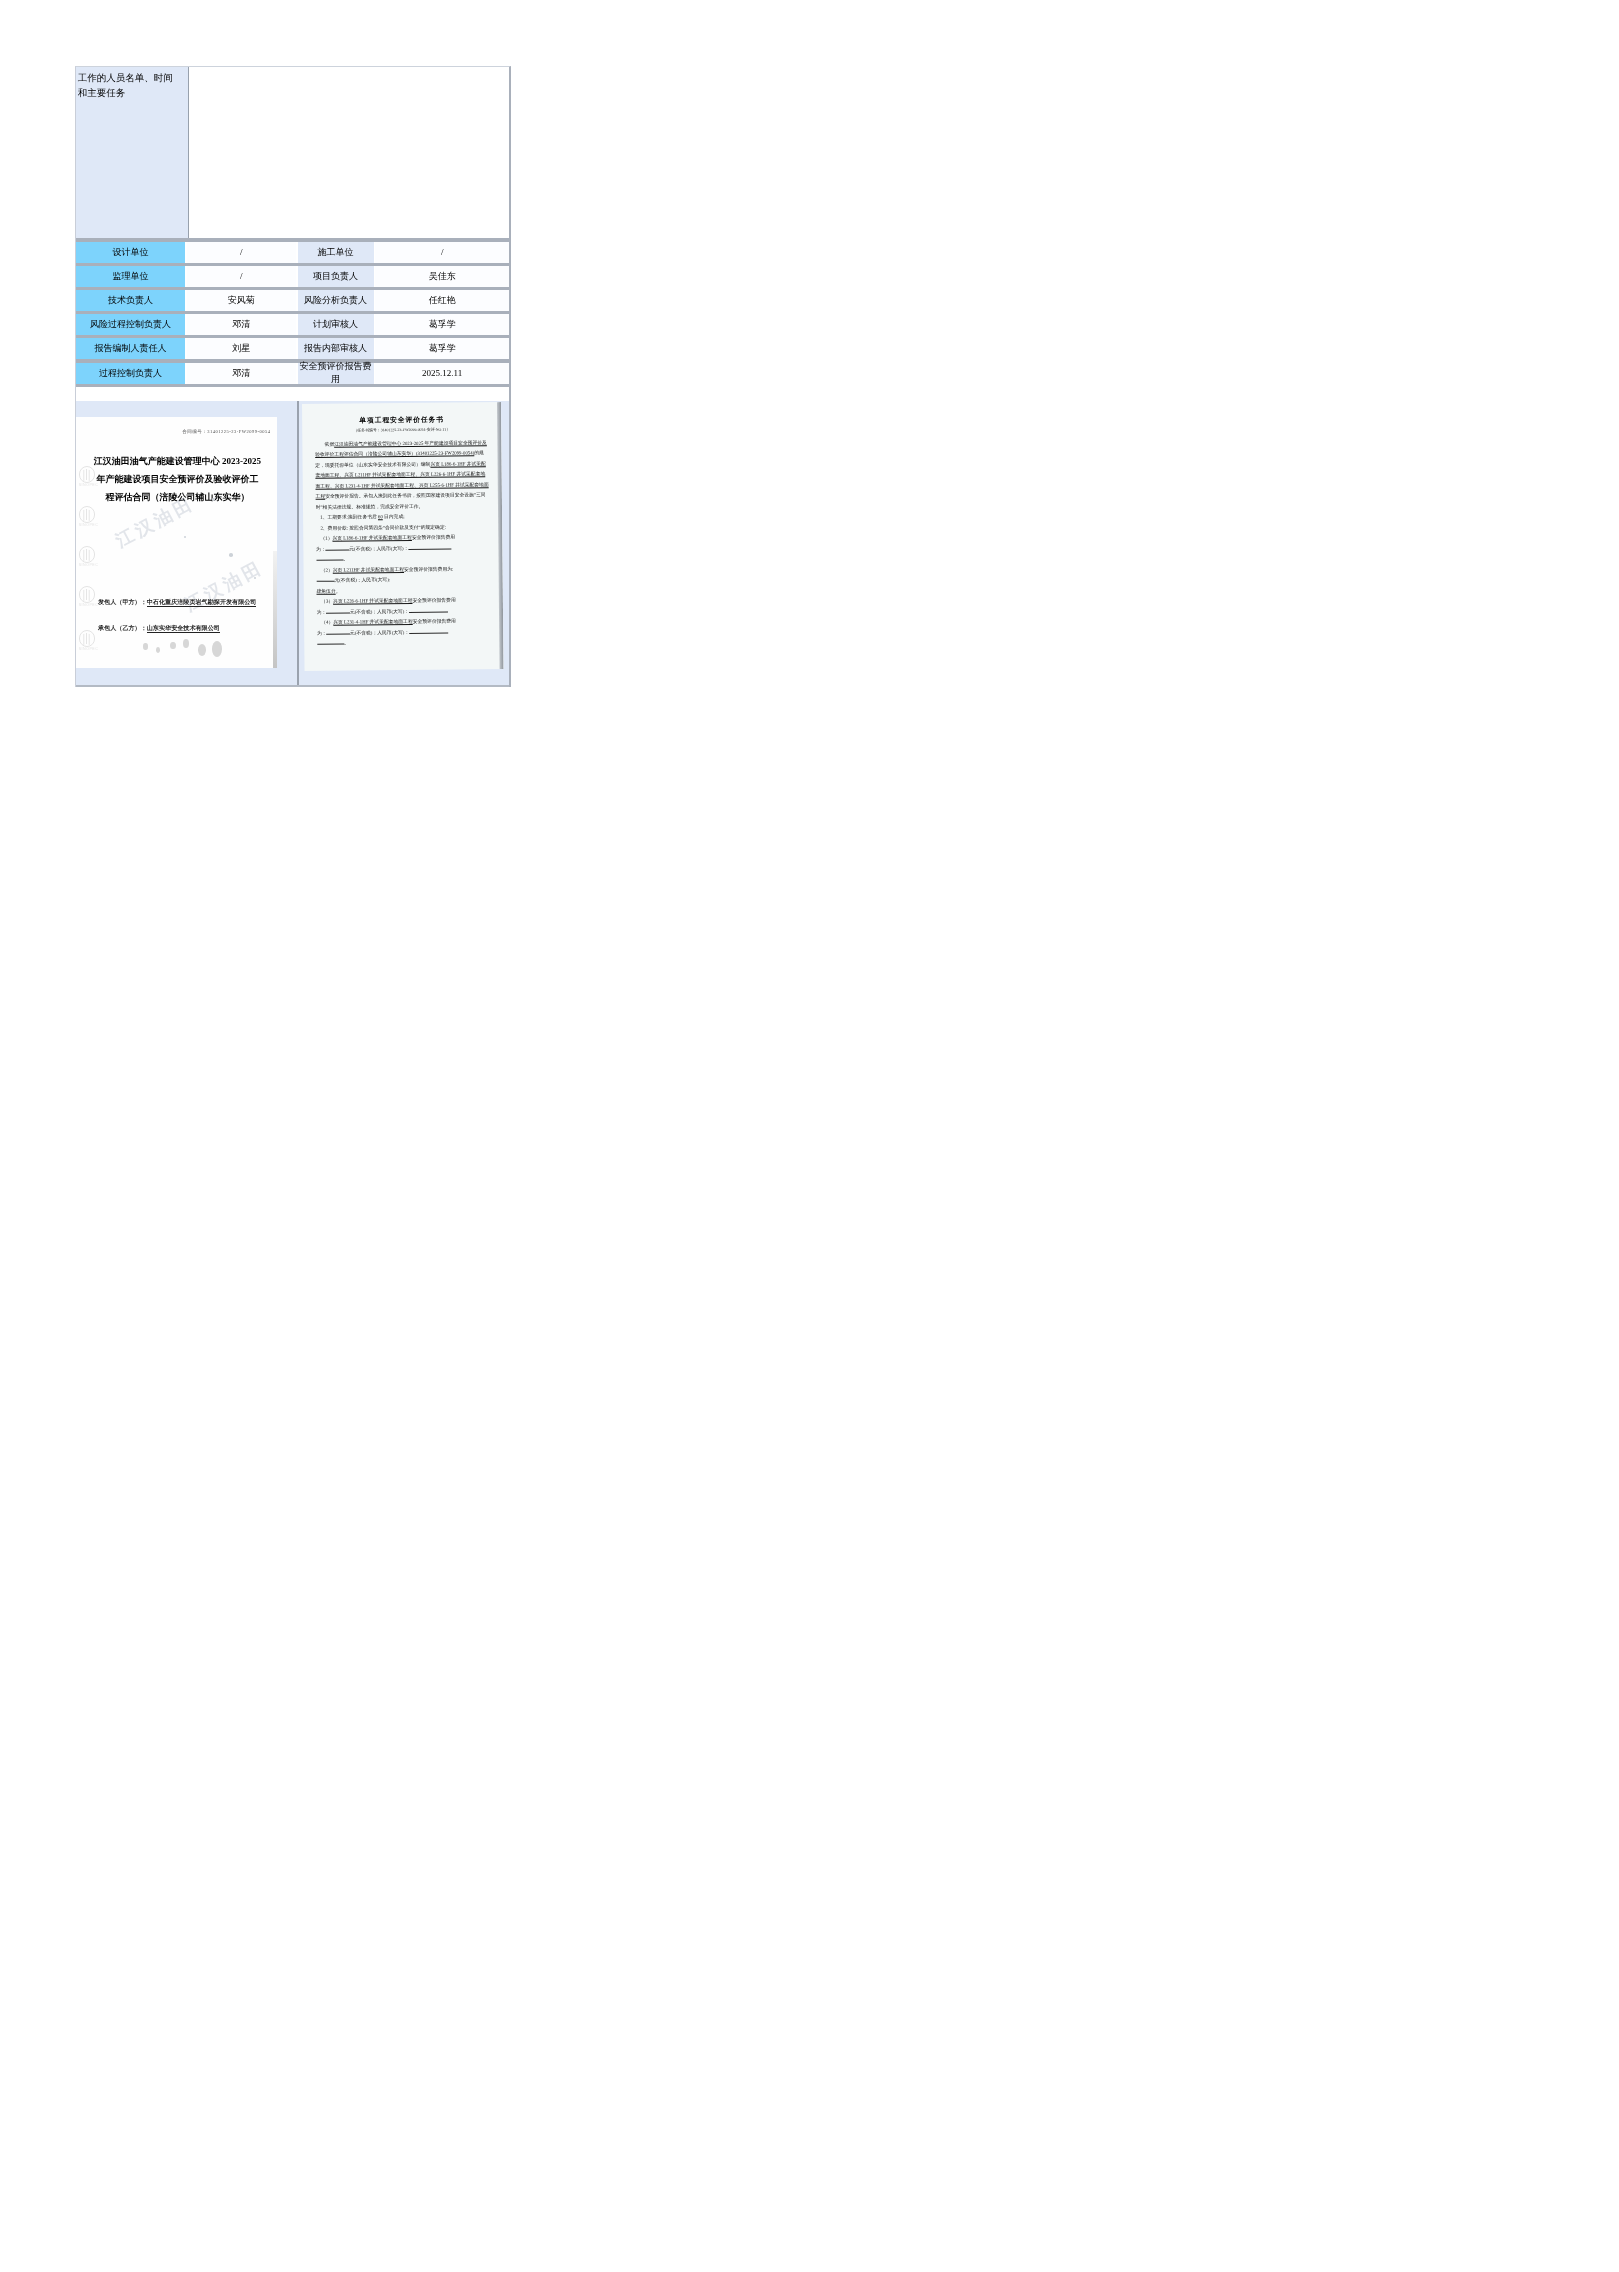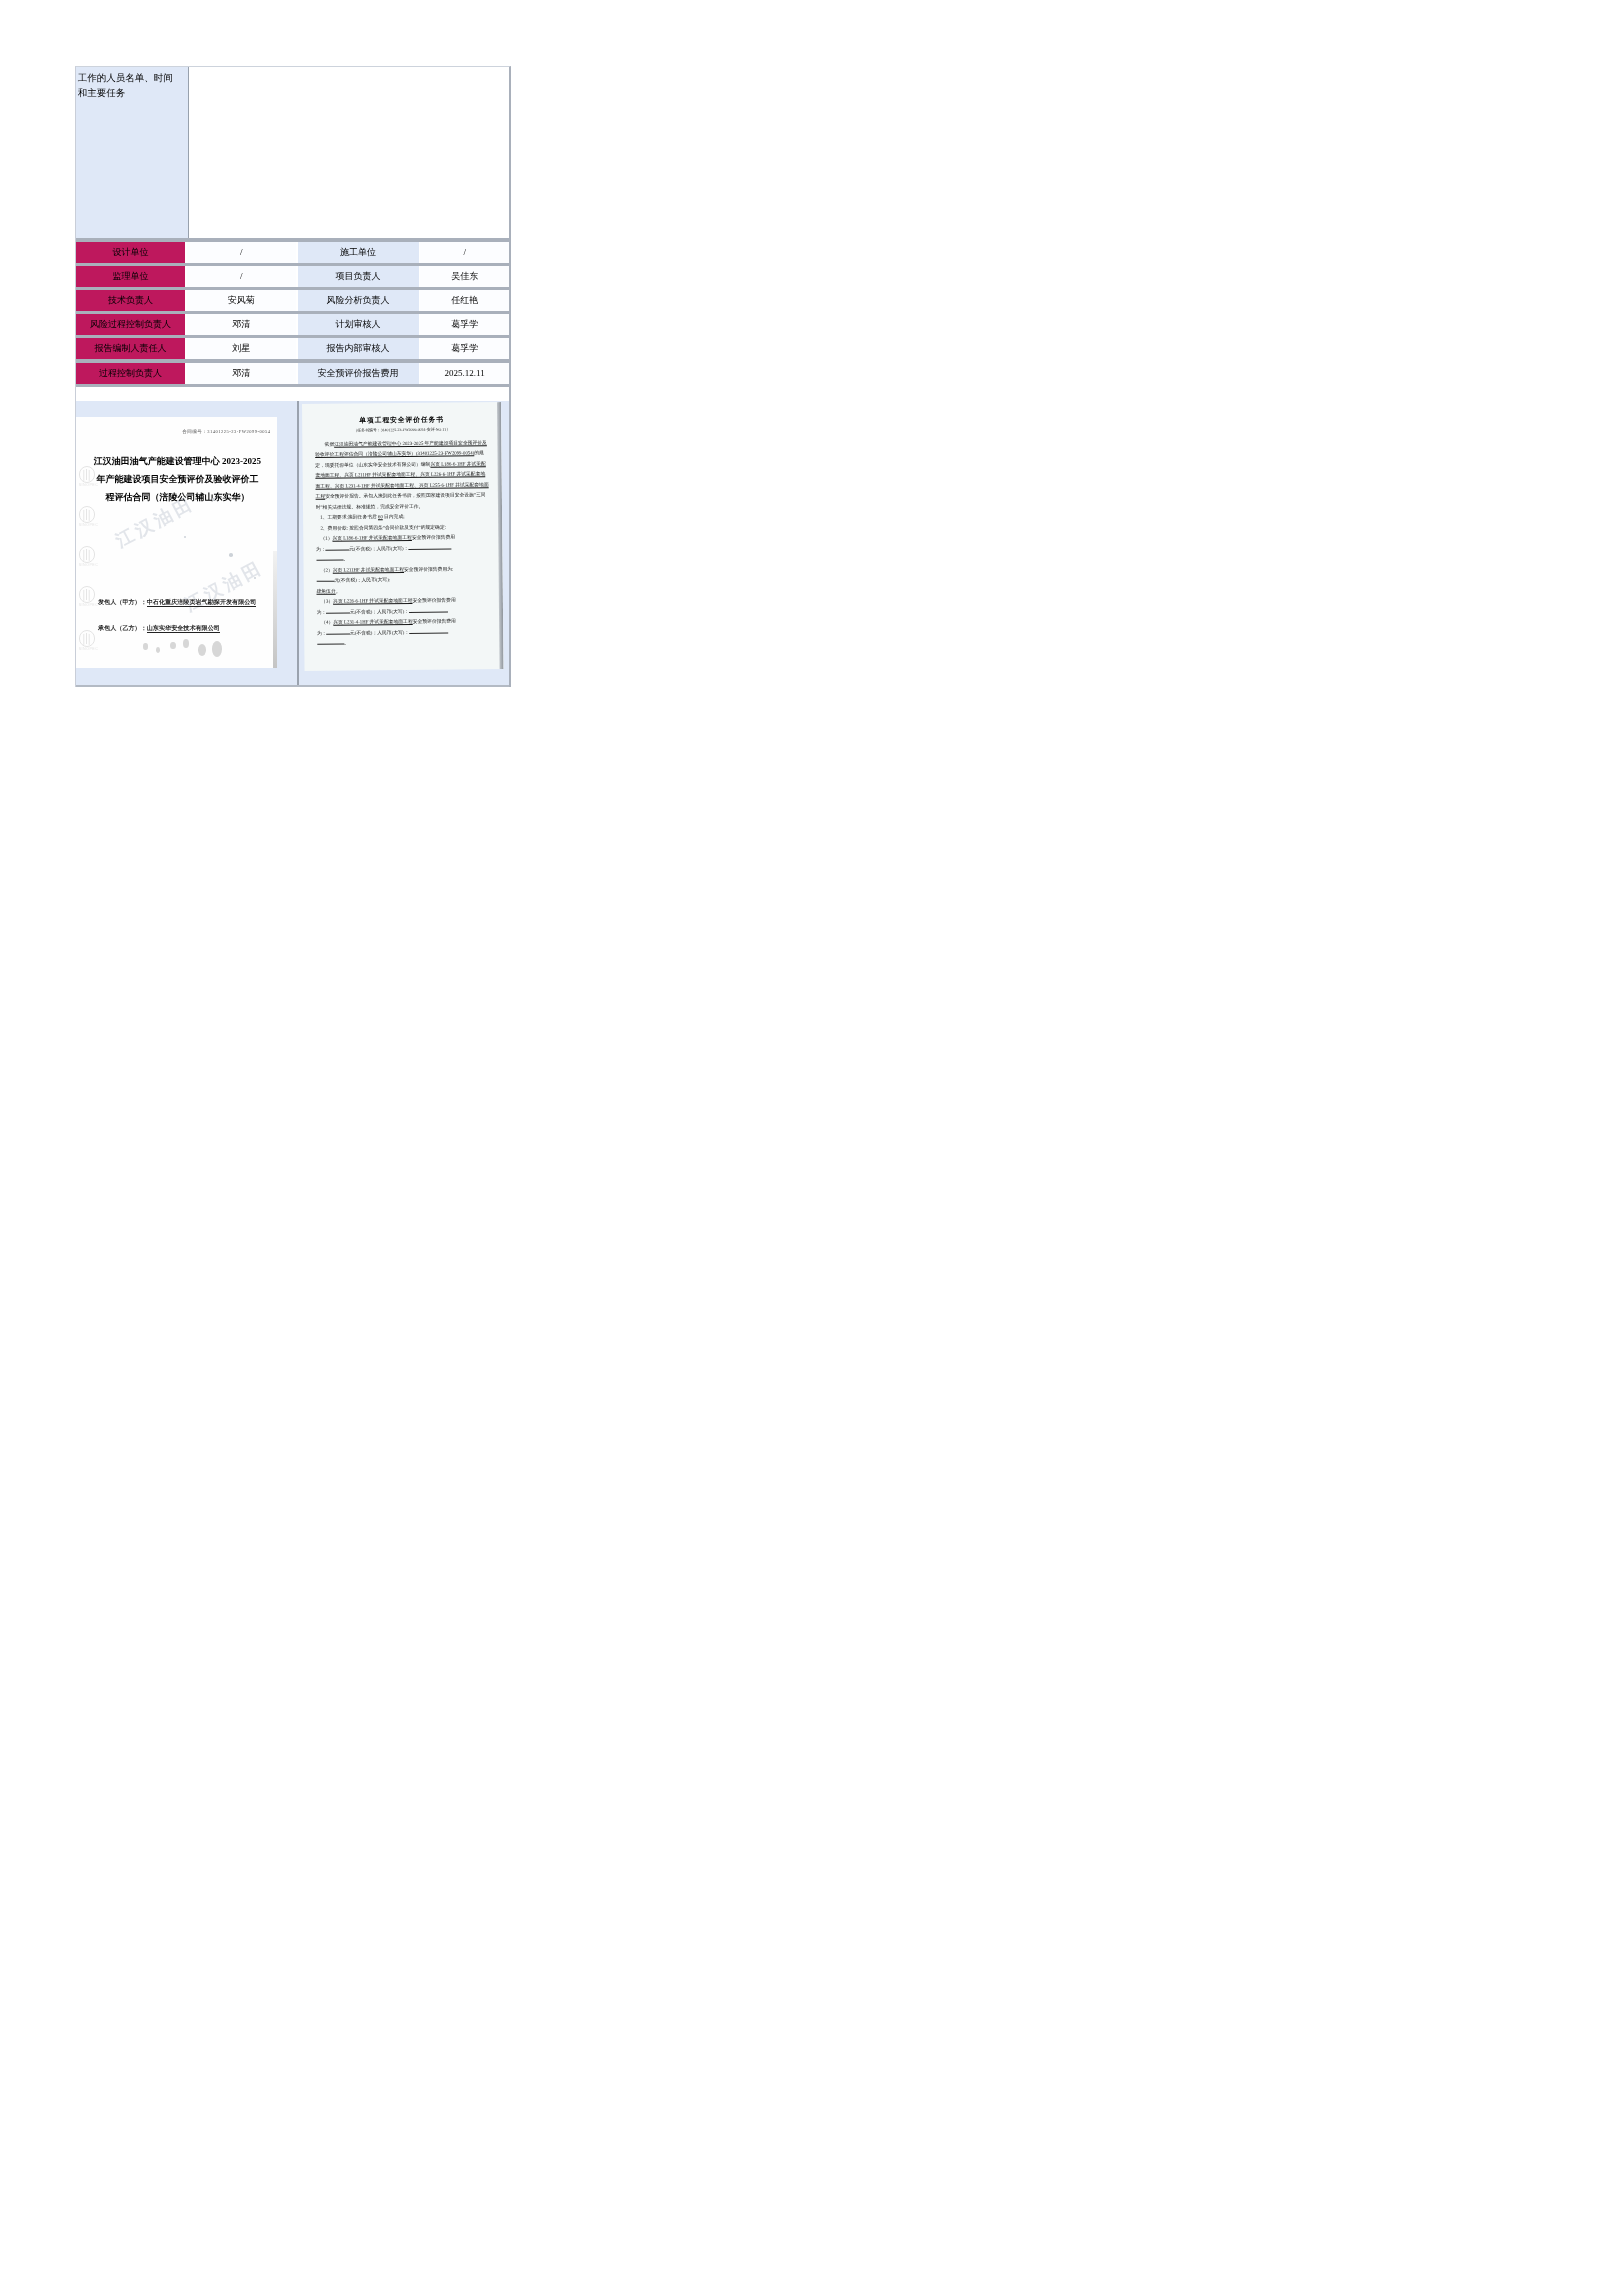--- a/index.html
+++ b/index.html
@@ -19,23 +19,23 @@
               font-size:9.5px;line-height:15.5px;}
   .row1 .vdiv1{width:1.8px;background:#98a1ad;}
   .row1 .cont{flex:1;background:#fdfdfe;padding:3.2px 4.5px 0 1.8px;
               font-size:9.5px;line-height:14px;}
   .row1 .cont p{margin:11.8px 0 0 0;}
   .row1 .cont p.first{margin:0;}
 
   
   .drow{display:flex;height:21px;font-size:9px;}
   .drow .c{display:flex;align-items:center;justify-content:center;text-align:center;}
-  .drow .lab{width:109px;background:#be185d;}
+  .drow .lab{width:109px;background:#7dd3fc;}
   .drow .val{width:109px;background:#fcfdff;}
-  .drow .lab2{width:121px;background:#dfe8f7;}
+  .drow .lab2{width:76px;background:#dfe8f7;}
   .drow .val2{flex:1;background:#fcfdff;}
   .drow .gap{width:1.8px;background:#ffffff;}
 
   
   .srow{display:flex;height:284px;margin-top:14px;}
   .srow .scell{position:relative;background:#dfe8f7;}
   .srow .scell.left{width:221px;}
   .srow .svdiv{width:1.8px;background:#9aa2ae;}
   .srow .scell.right{flex:1;}
 

